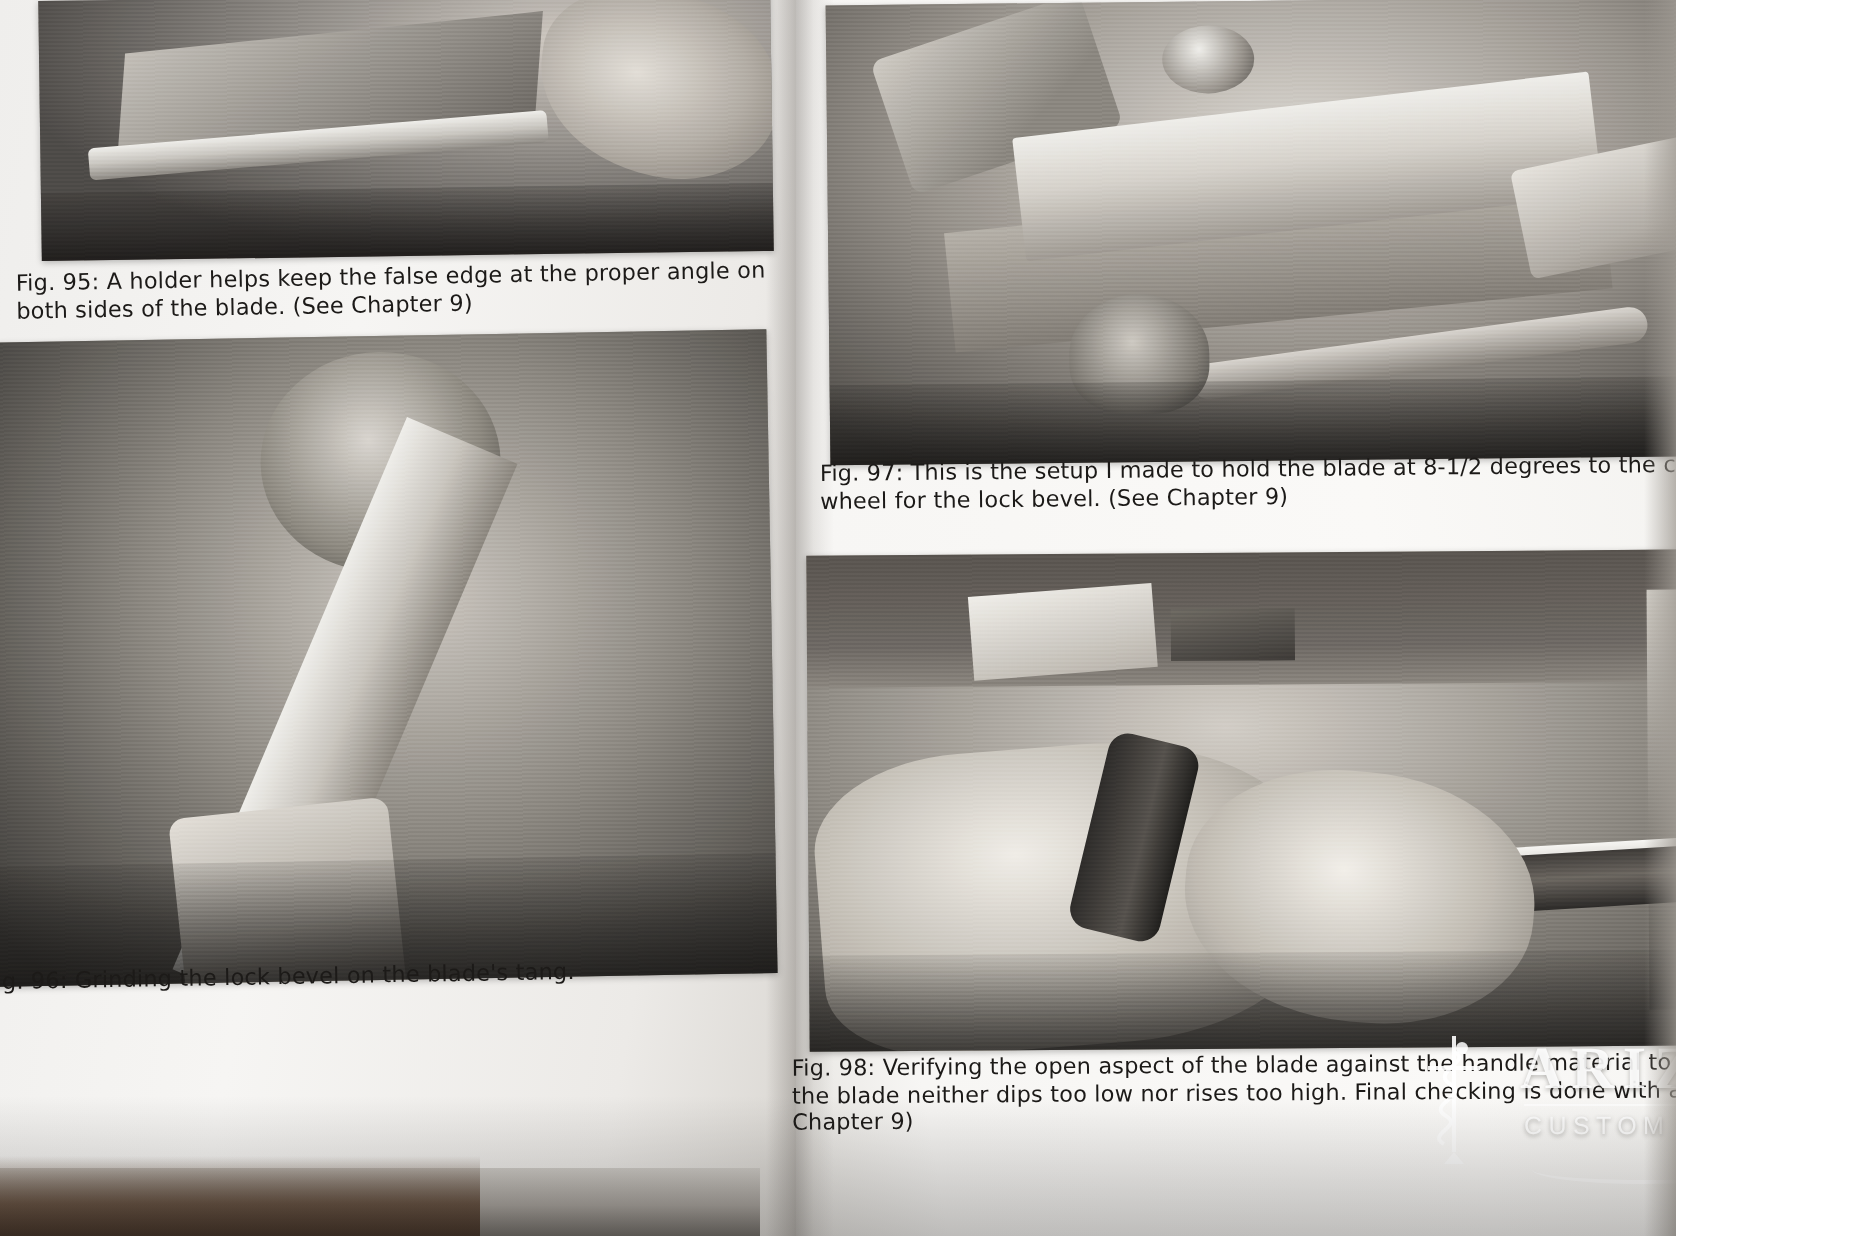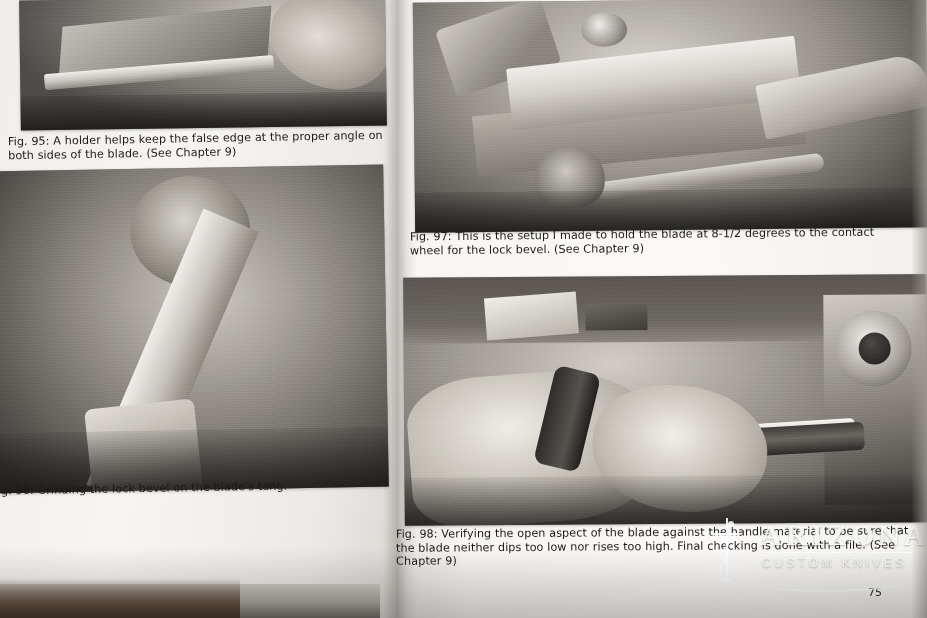--- a/index.html
+++ b/index.html
@@ -2,21 +2,21 @@
 <html><head>
 <meta charset="utf-8">
 <style>
   html, body {
     margin: 0;
     padding: 0;
     background: #ffffff;
   }
   #page {
     position: relative;
-    width: 927px;
+    width: 838px;
     height: 618px;
     overflow: hidden;
     background: #f2f1ef;
     font-family: "Liberation Sans", sans-serif;
   }
 
   
   .paper-left {
     position: absolute;
     left: 0; top: 0;

